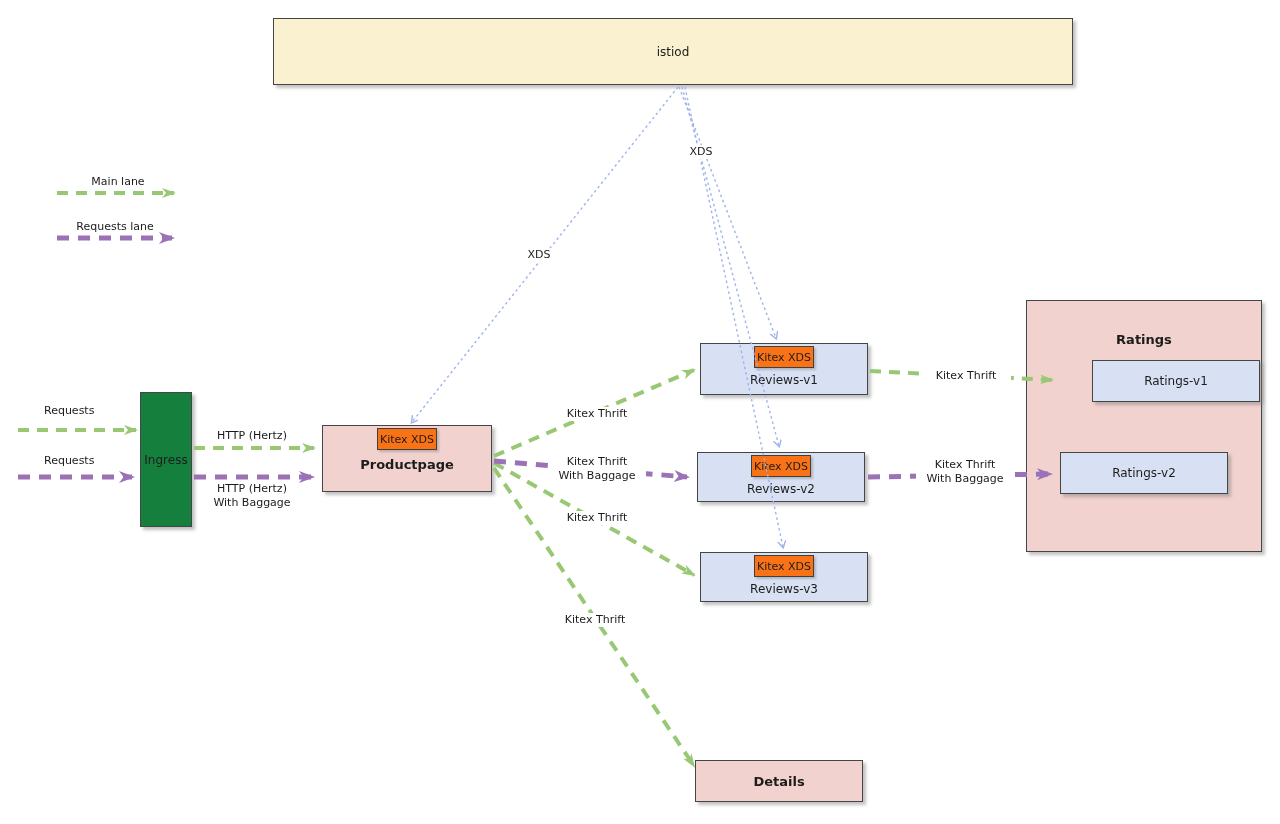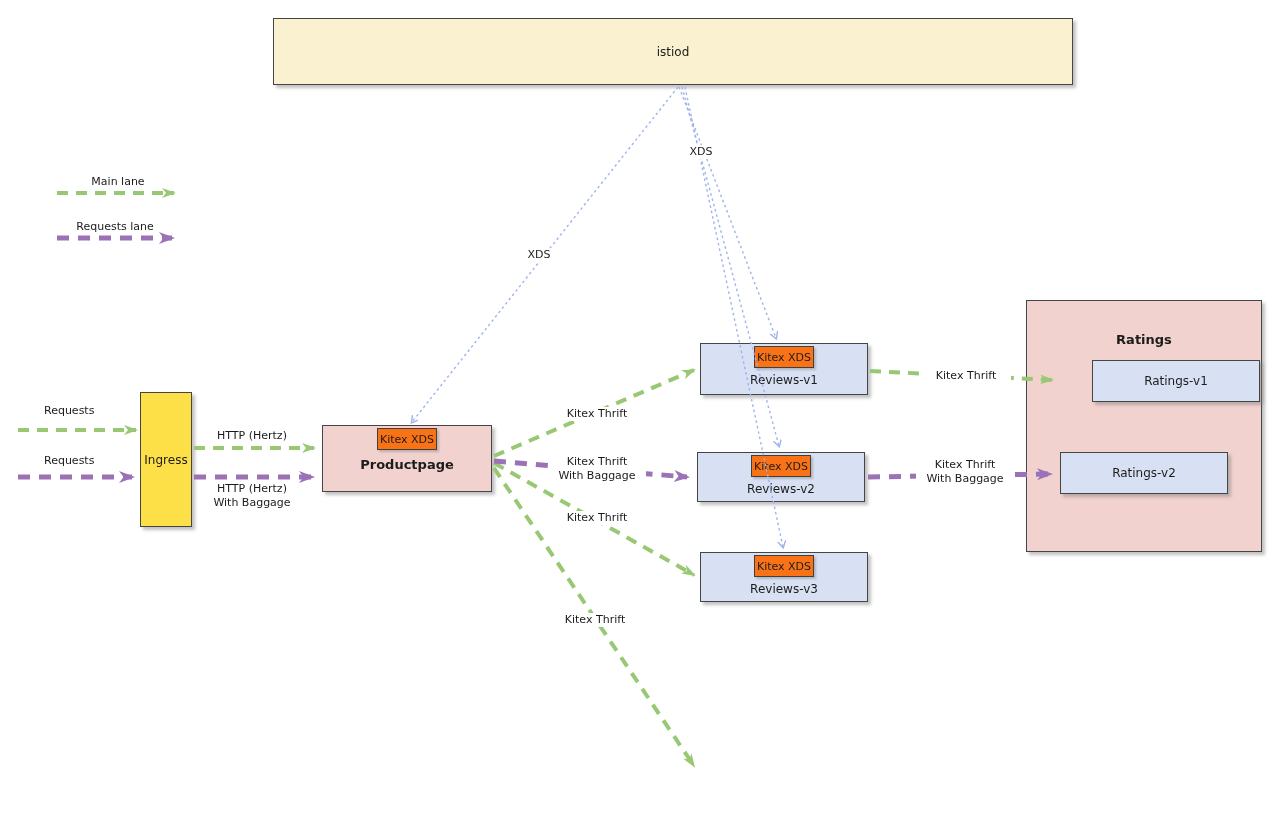--- a/index.html
+++ b/index.html
@@ -3,21 +3,21 @@
 <meta charset="utf-8">
 <style>
   html,body{margin:0;padding:0;background:#ffffff;}
   #canvas{position:relative;width:1280px;height:824px;background:#ffffff;overflow:hidden;
           font-family:"DejaVu Sans",sans-serif;color:#1c1c1c;}
   
   .box{position:absolute;border:1.5px solid #454545;box-sizing:border-box;
        box-shadow:3px 3px 3px rgba(120,120,120,.45);}
   .fill-cream{background:#faf1d0;}
   .fill-pink{background:#f2d2ce;}
-  .fill-green{background:#fde047;}
+  .fill-green{background:#15803d;}
   .fill-blue{background:#d8e1f3;}
   .center{display:flex;align-items:center;justify-content:center;}
   .col{display:flex;flex-direction:column;align-items:center;}
   .title-sm{font-size:12px;}
   .group-title{font-weight:bold;font-size:13px;text-align:center;}
   .badge{width:60px;height:22px;margin-top:2px;background:#f97316;border:1.4px solid #3f3f3f;
          box-sizing:border-box;display:flex;align-items:center;justify-content:center;
          font-size:11px;box-shadow:2px 2px 2px rgba(120,120,120,.4);}
   .node-name{margin-top:5px;font-size:12px;}
   
@@ -73,20 +73,23 @@
   <div class="box fill-pink" style="left:1026px;top:300px;width:236px;height:252px;">
     <div class="group-title" style="margin-top:31px;">Ratings</div>
   </div>
   <div class="box fill-blue center title-sm" style="left:1060px;top:360px;width:168px;height:42px;margin-left:32px;">
     <span>Ratings-v1</span>
   </div>
   <div class="box fill-blue center title-sm" style="left:1060px;top:452px;width:168px;height:42px;">
     <span>Ratings-v2</span>
   </div>
 
+  <div class="box fill-pink center group-title" style="left:695px;top:760px;width:168px;height:42px;">
+    <span>Details</span>
+  </div>
 
   <svg id="arrows" width="1280" height="824" viewBox="0 0 1280 824">
     <defs>
       <marker id="ag" markerWidth="16" markerHeight="12" refX="12" refY="5" orient="auto" markerUnits="userSpaceOnUse">
         <path d="M0,0 L14,5 L0,10 L4,5 Z" fill="#98c874"></path>
       </marker>
       <marker id="ap" markerWidth="18" markerHeight="14" refX="13" refY="6" orient="auto" markerUnits="userSpaceOnUse">
         <path d="M0,0 L16,6 L0,12 L4.5,6 Z" fill="#9b72b6"></path>
       </marker>
       <marker id="ab" markerWidth="10" markerHeight="10" refX="6" refY="4" orient="auto" markerUnits="userSpaceOnUse">

